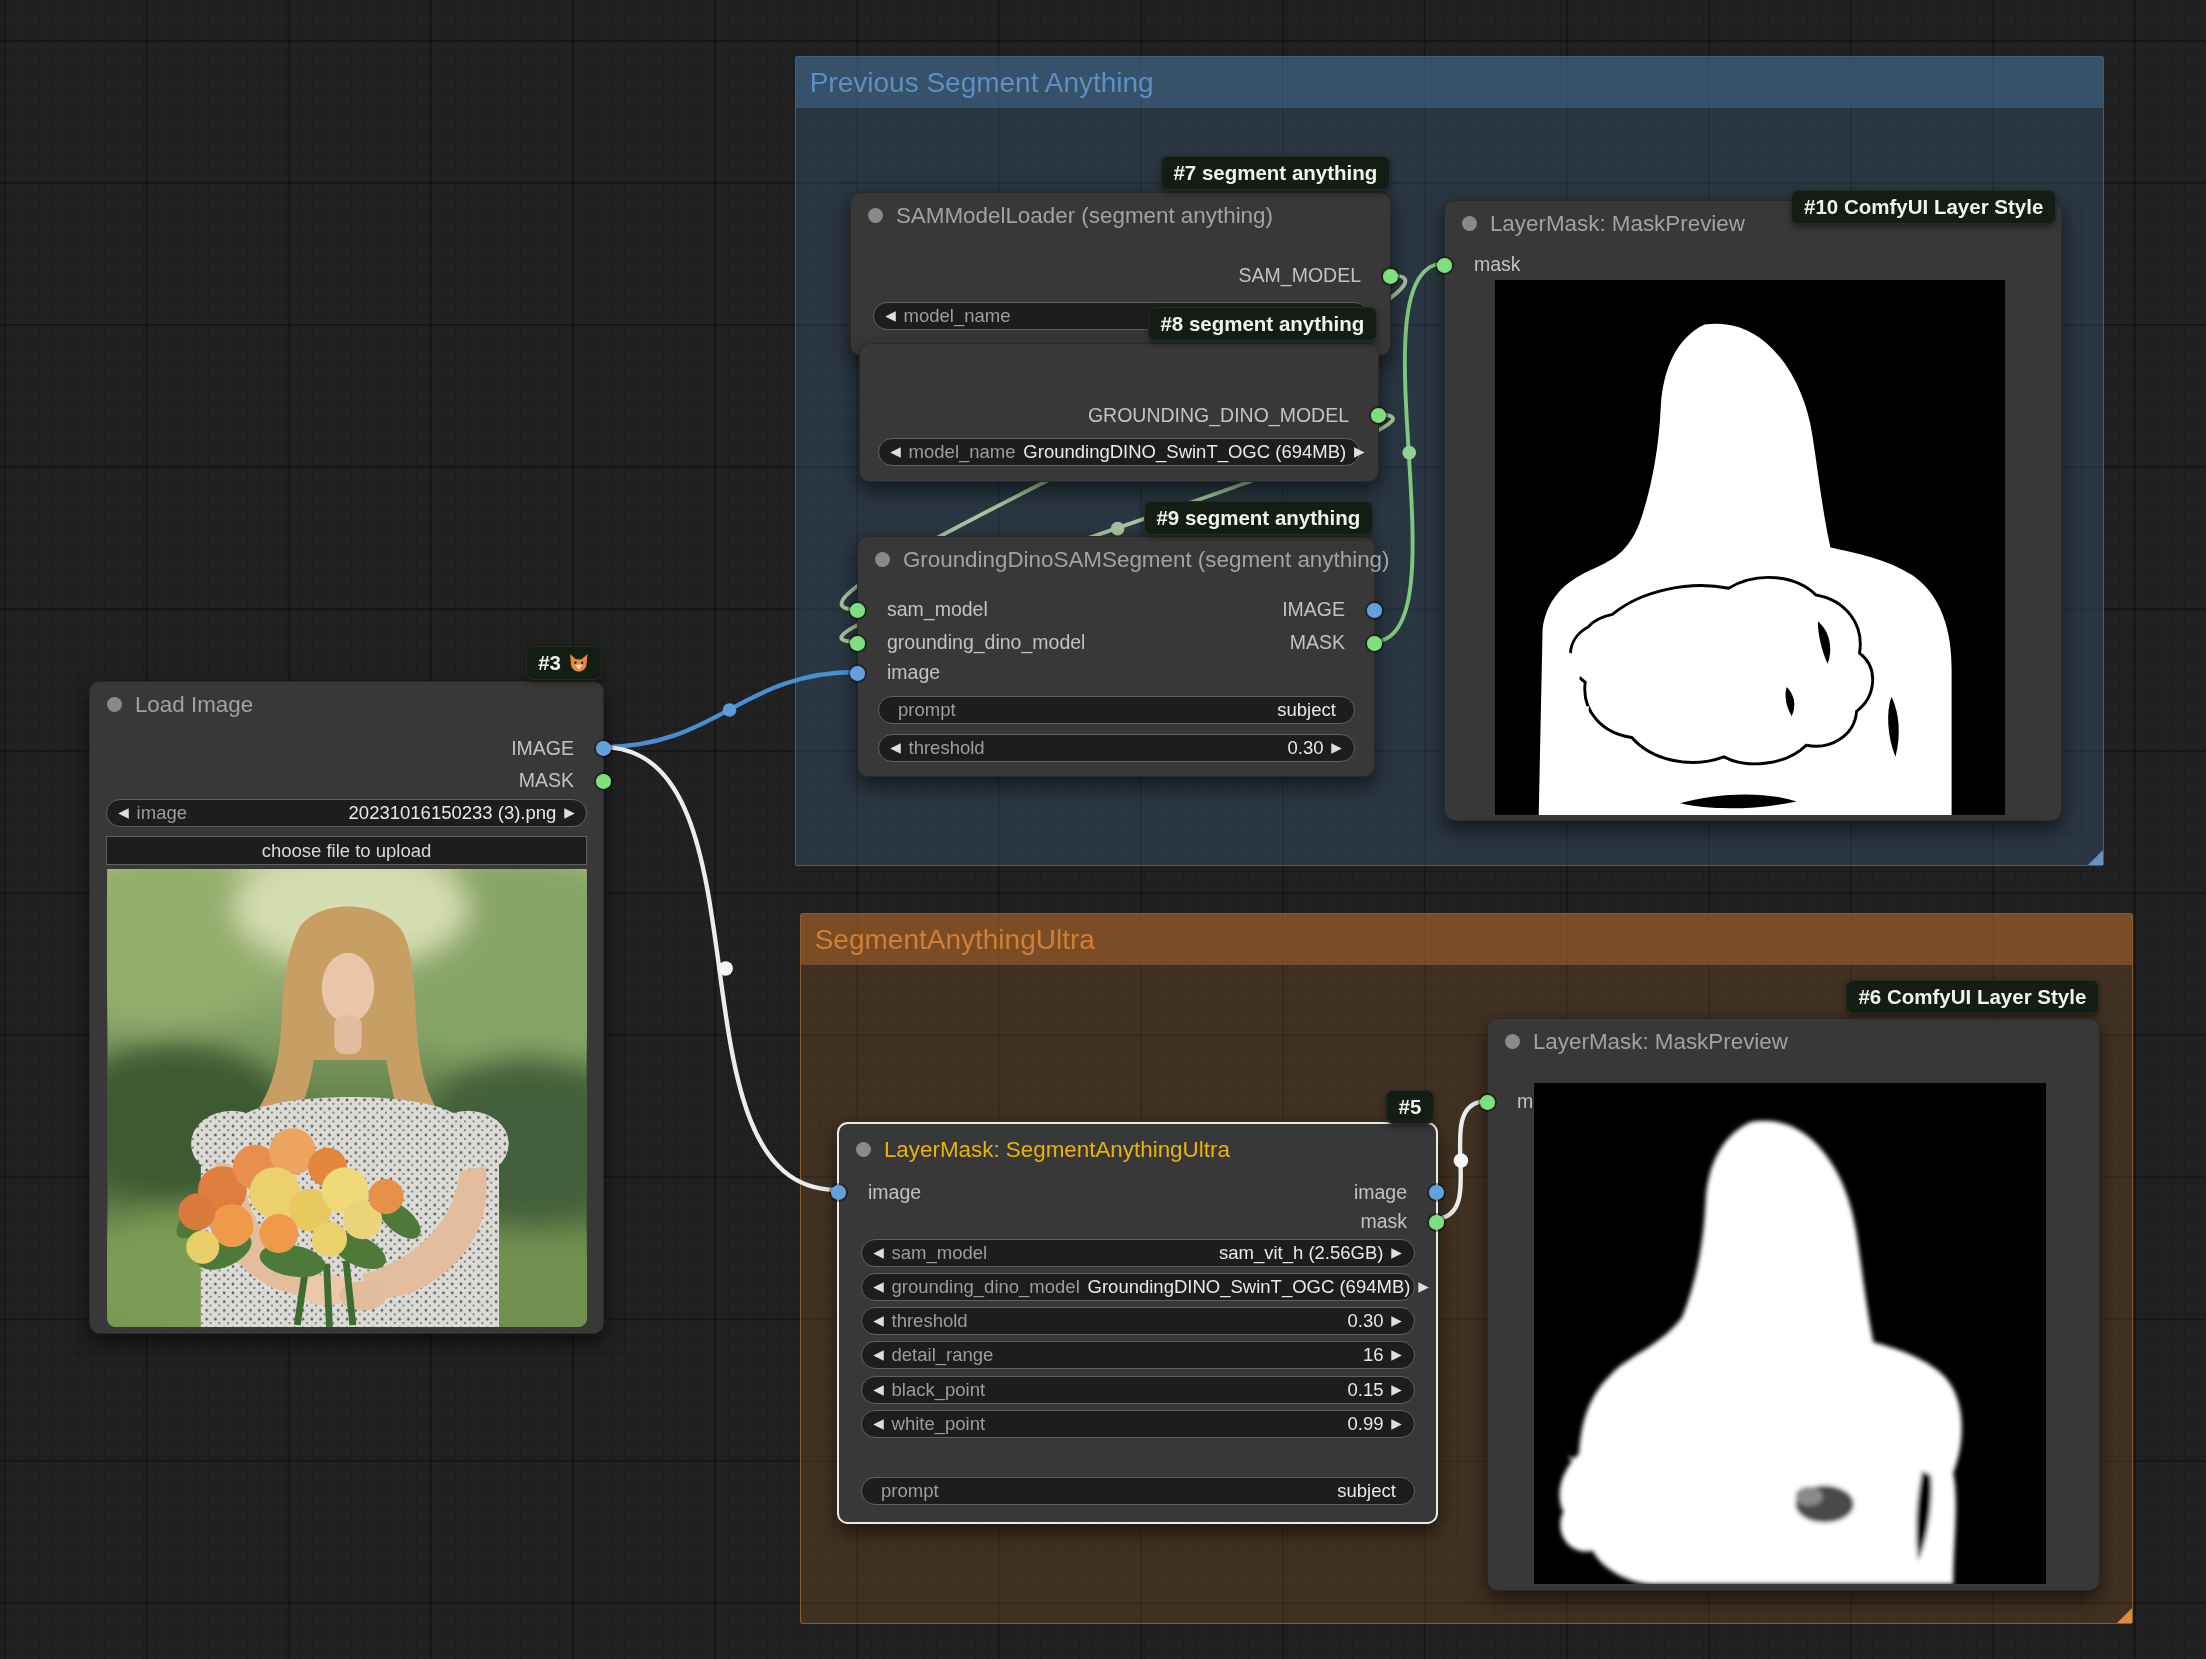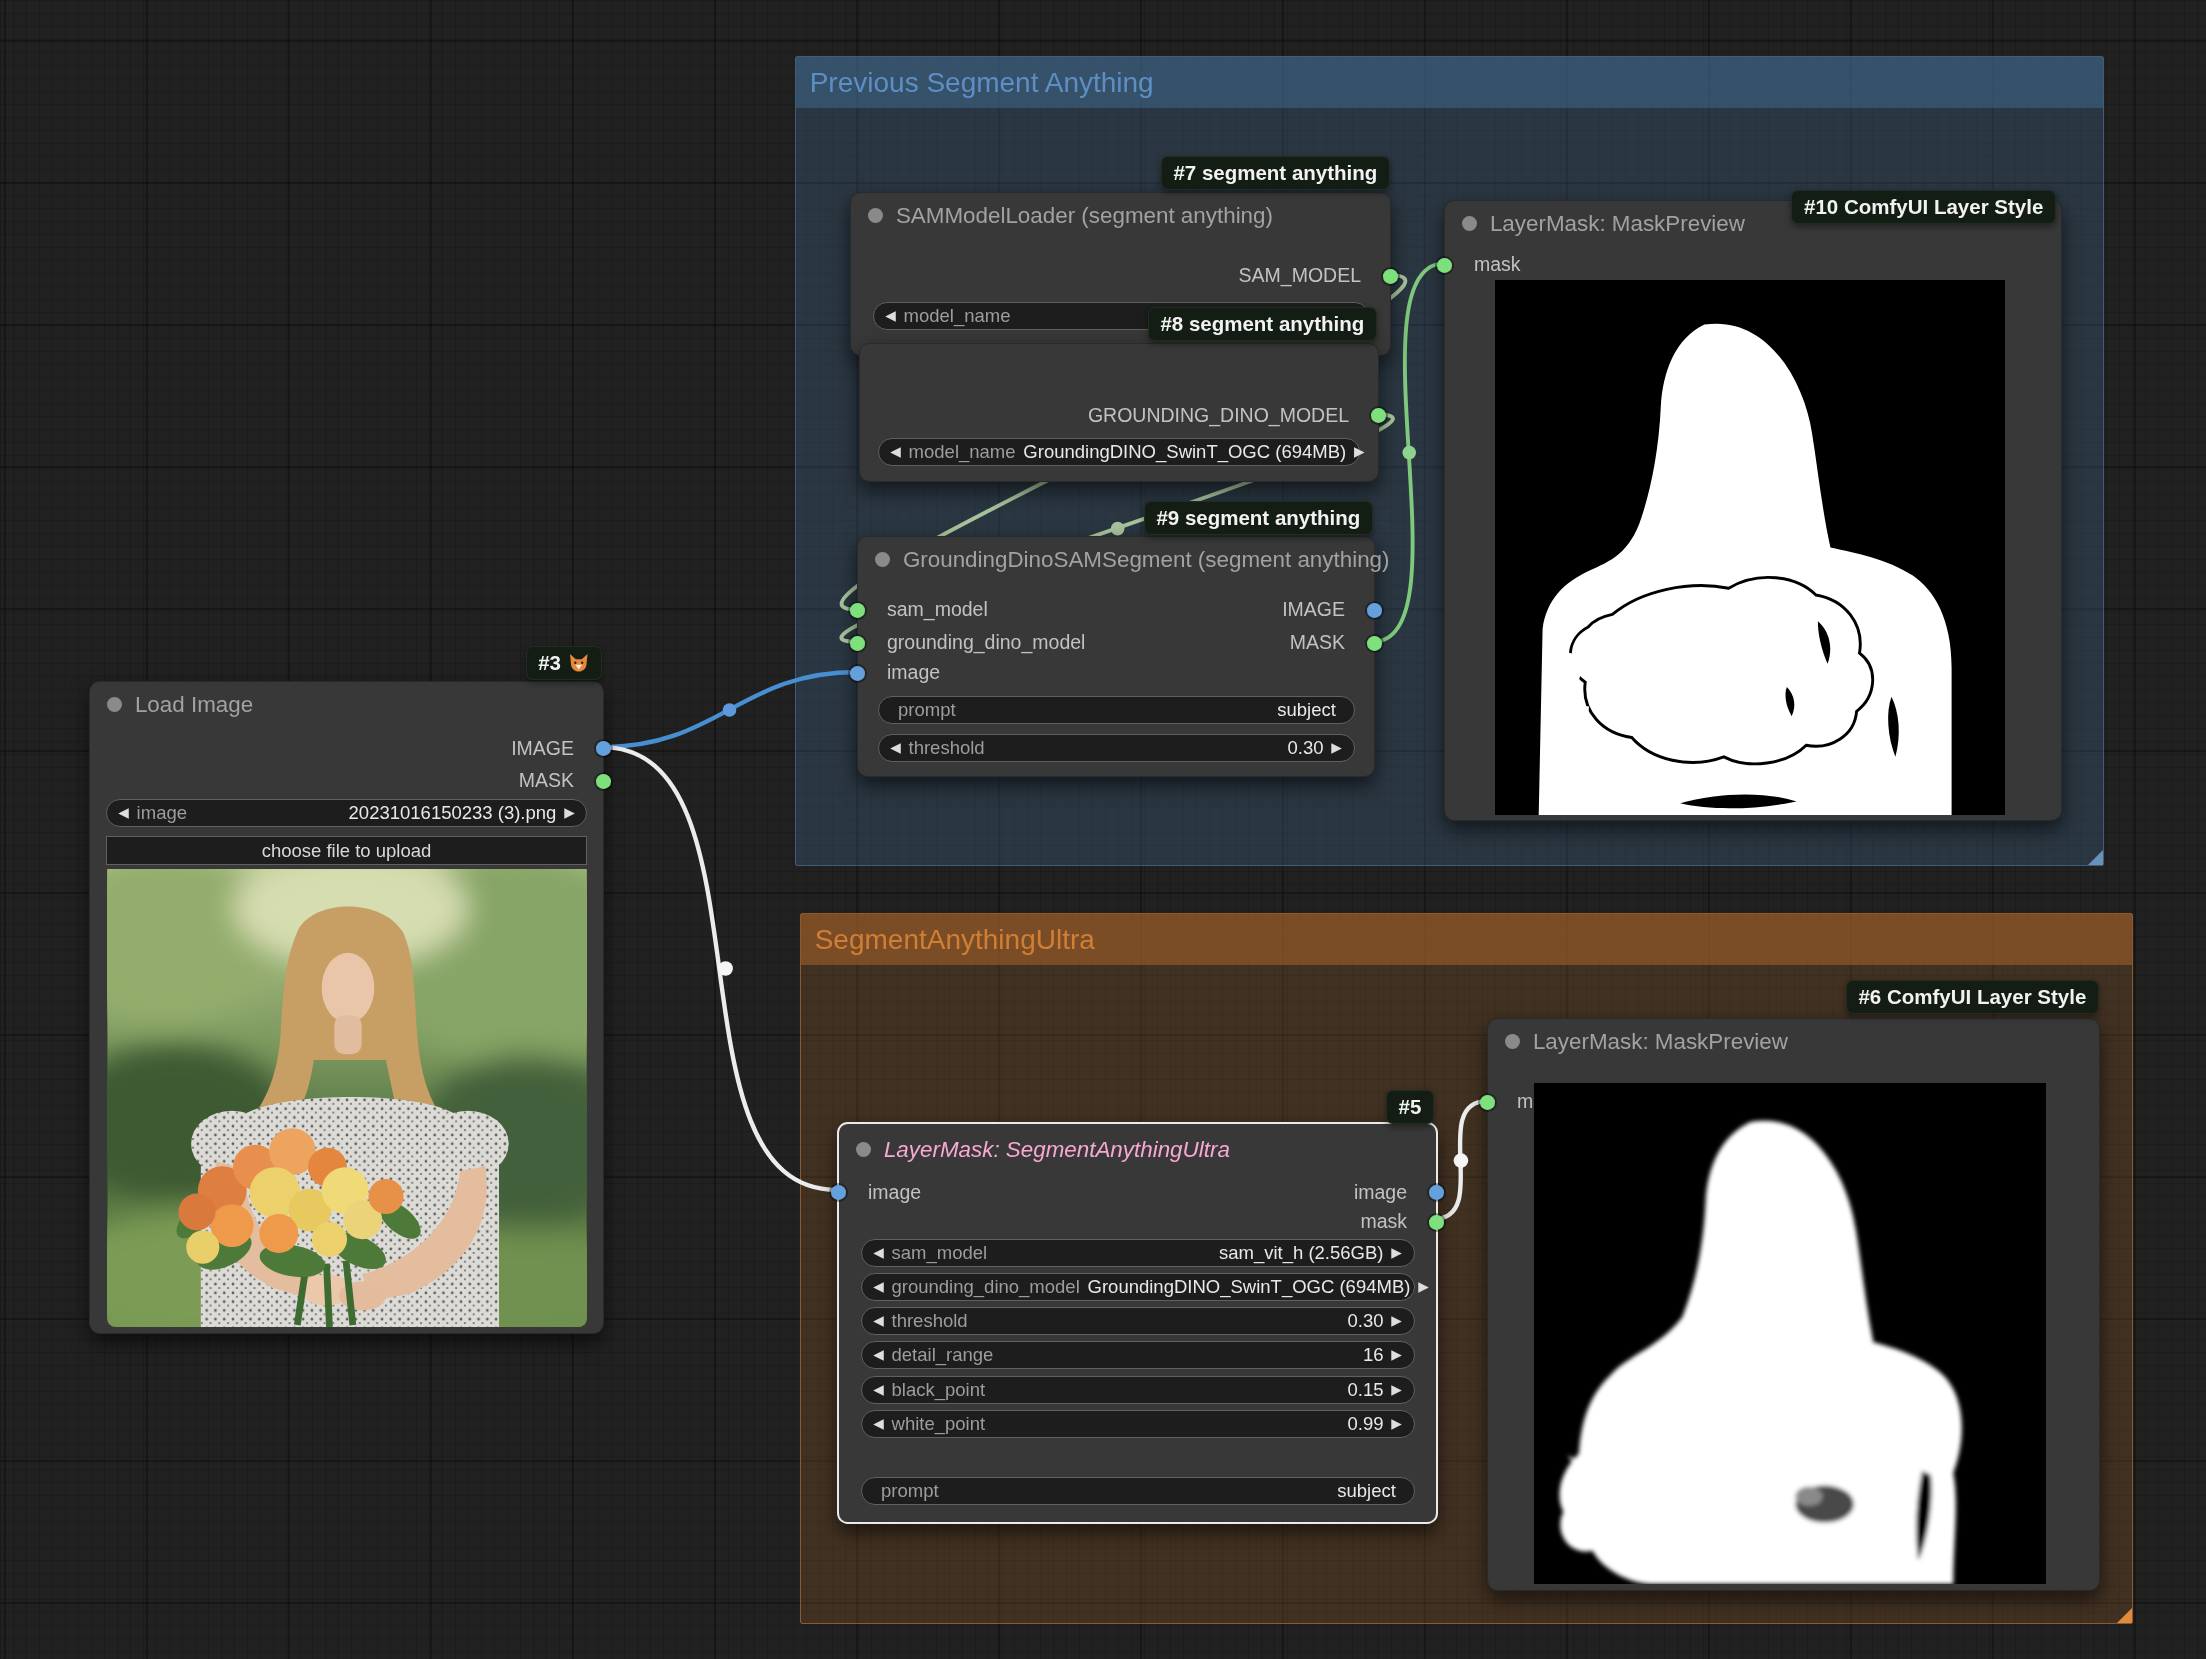--- a/index.html
+++ b/index.html
@@ -245,21 +245,21 @@
           <path d="M408,430 C416,446 418,470 412,492 C404,472 402,446 408,430 Z"></path>
           <path d="M190,540 C230,528 280,528 310,538 C272,546 224,548 190,540 Z"></path>
         </g>
       </svg>
     </div>
   </div>
 
   <div class="node selected" style="left:837px;top:1122px;width:597px;height:398px;">
     <div class="ntitle" style="height:51px;">
       <span class="tdot"></span>
-      <span style="color:#f9a8d4;font-style:italic;">LayerMask: SegmentAnythingUltra</span>
+      <span style="color:#eab308;">LayerMask: SegmentAnythingUltra</span>
     </div>
     <div class="port" style="left:-7.8px;top:61px;background:#64a0dc;"></div>
     <div class="row" style="left:29px;top:56px;">image</div>
     <div class="row right" style="right:29px;top:56px;">image</div>
     <div class="port" style="right:-7.8px;top:61px;background:#64a0dc;"></div>
     <div class="row right" style="right:29px;top:85px;">mask</div>
     <div class="port" style="right:-7.8px;top:91px;background:#7de07c;"></div>
 
     <div class="pill" style="left:21.5px;right:21.5px;top:115px;">
       <span class="arr">◀</span>

